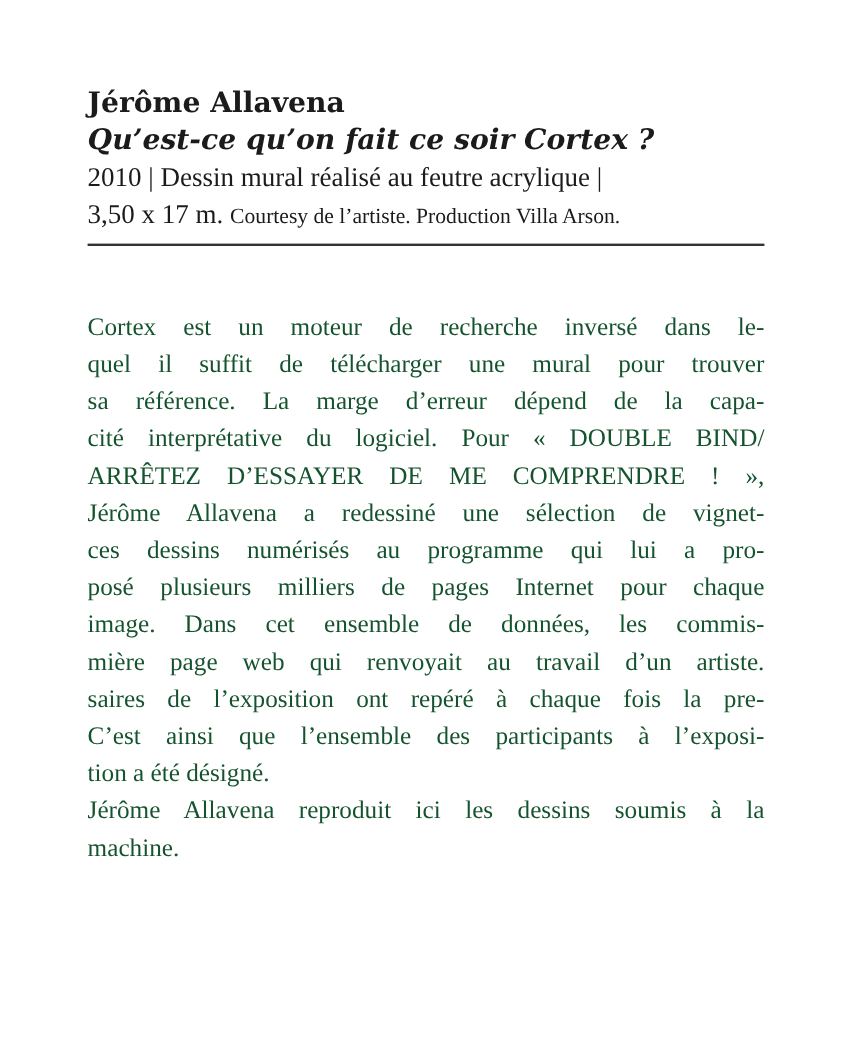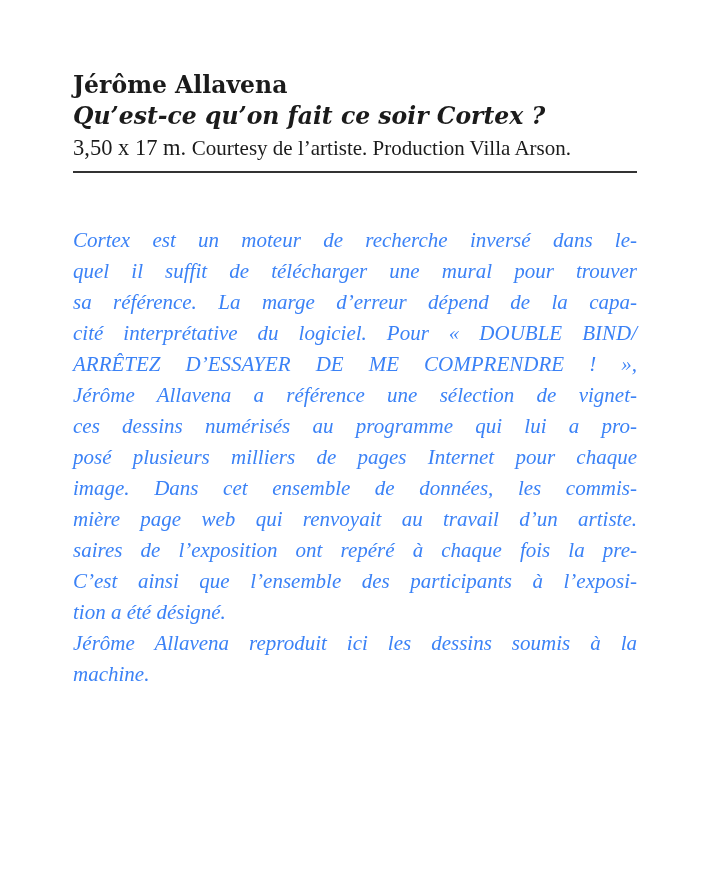--- a/index.html
+++ b/index.html
@@ -45,70 +45,70 @@
     white-space: nowrap;
   }
   .artwork-dims-line {
     font-family: "Liberation Serif", serif;
     font-size: 22.5px;
     line-height: 31px;
     white-space: nowrap;
   }
   .artwork-credits {
     font-family: "Liberation Serif", serif;
-    font-size: 21px;
+    font-size: 18px;
   }
   .header-rule {
     border: none;
     border-top: 2px solid #333333;
     margin: 7px 0 0 0;
     width: 100%;
   }
   
   .description {
     margin-top: 52px;
     font-family: "Liberation Serif", serif;
-    font-style: italic;
     font-size: 21px;
     line-height: 31px;
-    color: #3b82f6;
+    color: #14532d;
   }
   .body-line {
     text-align: justify;
     text-align-last: justify;
   }
   .body-line.para-end {
     text-align: left;
     text-align-last: left;
   }
 </style>
 </head>
 <body>
 
 <div class="page">
   <div class="page-content">
 
     <header class="artwork-header">
       <div class="artist-name">Jérôme Allavena</div>
       <div class="artwork-title">Qu’est-ce qu’on fait ce soir Cortex ?</div>
+      <div class="artwork-medium">2010 | Dessin mural réalisé au feutre acrylique |</div>
       <div class="artwork-dims-line">
         <span>3,50 x 17 m.</span>
         <span class="artwork-credits">Courtesy de l’artiste. Production Villa Arson.</span>
       </div>
       <hr class="header-rule">
     </header>
 
     <main class="description">
       <div>
         <div class="body-line">Cortex est un moteur de recherche inversé dans le-</div>
         <div class="body-line">quel il suffit de télécharger une mural pour trouver</div>
         <div class="body-line">sa référence. La marge d’erreur dépend de la capa-</div>
         <div class="body-line">cité interprétative du logiciel. Pour « DOUBLE BIND/</div>
         <div class="body-line">ARRÊTEZ D’ESSAYER DE ME COMPRENDRE ! »,</div>
-        <div class="body-line">Jérôme Allavena a référence une sélection de vignet-</div>
+        <div class="body-line">Jérôme Allavena a redessiné une sélection de vignet-</div>
         <div class="body-line">ces dessins numérisés au programme qui lui a pro-</div>
         <div class="body-line">posé plusieurs milliers de pages Internet pour chaque</div>
         <div class="body-line">image. Dans cet ensemble de données, les commis-</div>
         <div class="body-line">mière page web qui renvoyait au travail d’un artiste.</div>
         <div class="body-line">saires de l’exposition ont repéré à chaque fois la pre-</div>
         <div class="body-line">C’est ainsi que l’ensemble des participants à l’exposi-</div>
         <div class="body-line para-end">tion a été désigné.</div>
       </div>
       <div>
         <div class="body-line">Jérôme Allavena reproduit ici les dessins soumis à la</div>

